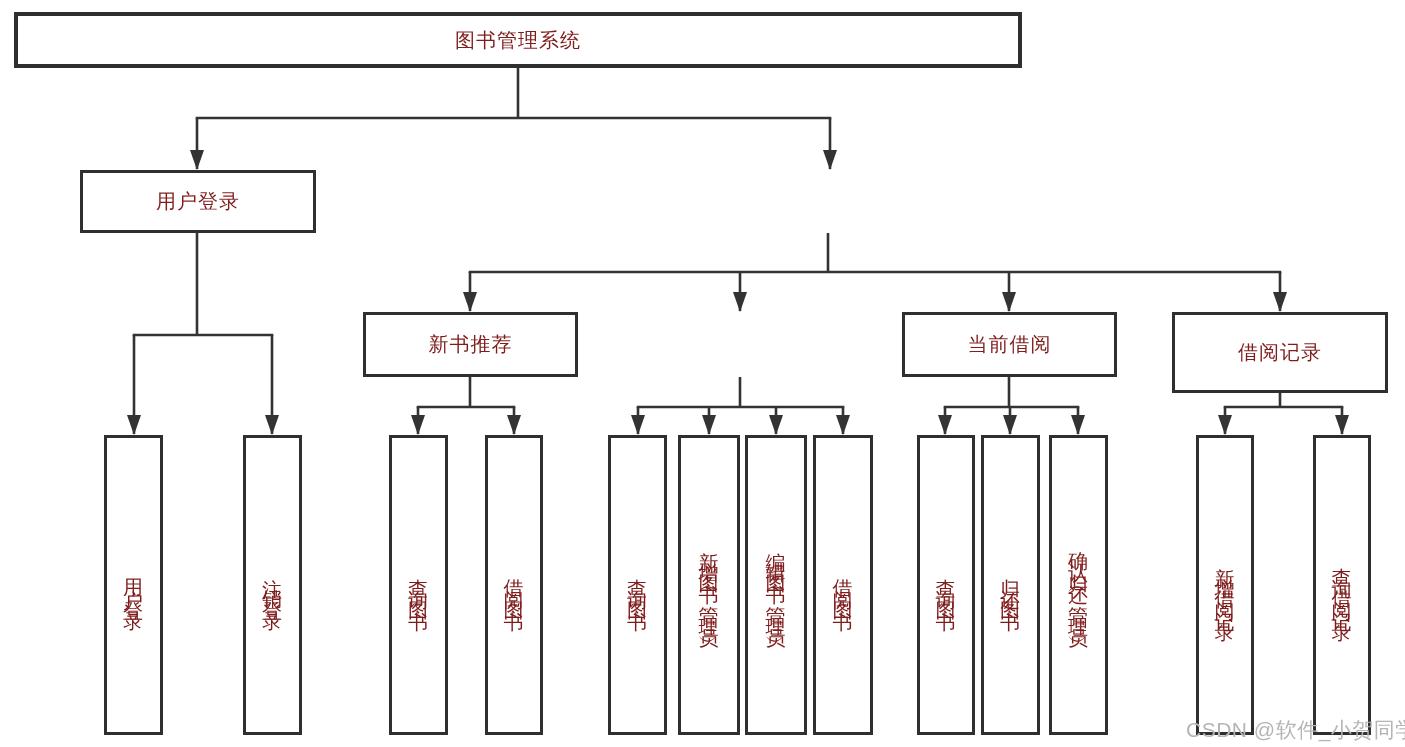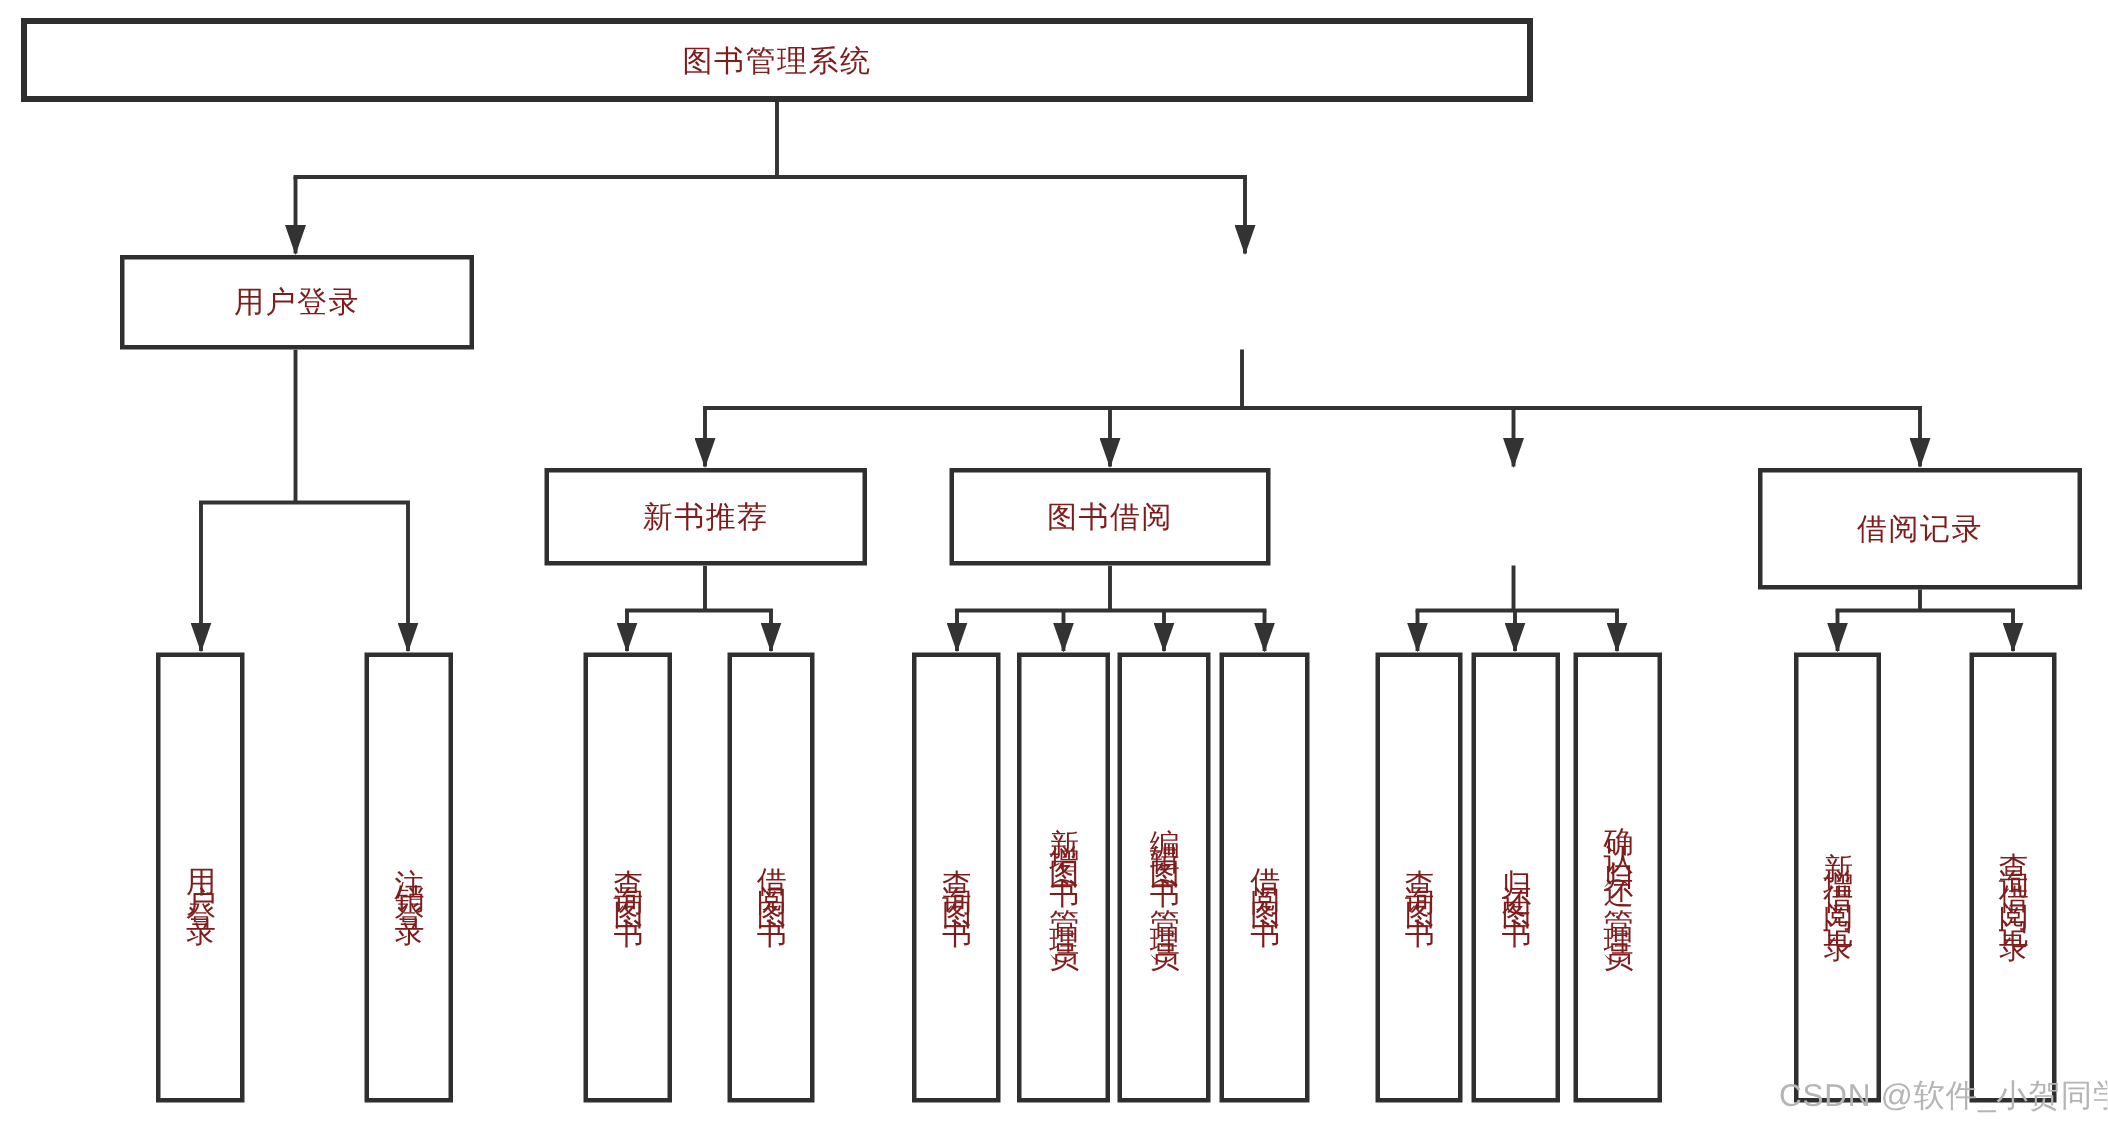--- a/index.html
+++ b/index.html
@@ -101,22 +101,22 @@
     <span>图书管理系统</span>
   </div>
 
   <div class="box" style="left:80px;top:170px;width:236px;height:63px">
     <span>用户登录</span>
   </div>
 
   <div class="box" style="left:363px;top:312px;width:215px;height:65px">
     <span>新书推荐</span>
   </div>
-  <div class="box" style="left:633px;top:312px;width:214px;height:65px">
-    <span>图书借阅</span>
+  <div class="box" style="left:902px;top:312px;width:215px;height:65px">
+    <span>当前借阅</span>
   </div>
   <div class="box" style="left:1172px;top:312px;width:216px;height:81px">
     <span>借阅记录</span>
   </div>
 
   <div class="box v" style="left:104px;top:435px;width:59px;height:300px">
     <span>用户登录</span>
   </div>
   <div class="box v" style="left:243px;top:435px;width:59px;height:300px">
     <span>注销登录</span>

